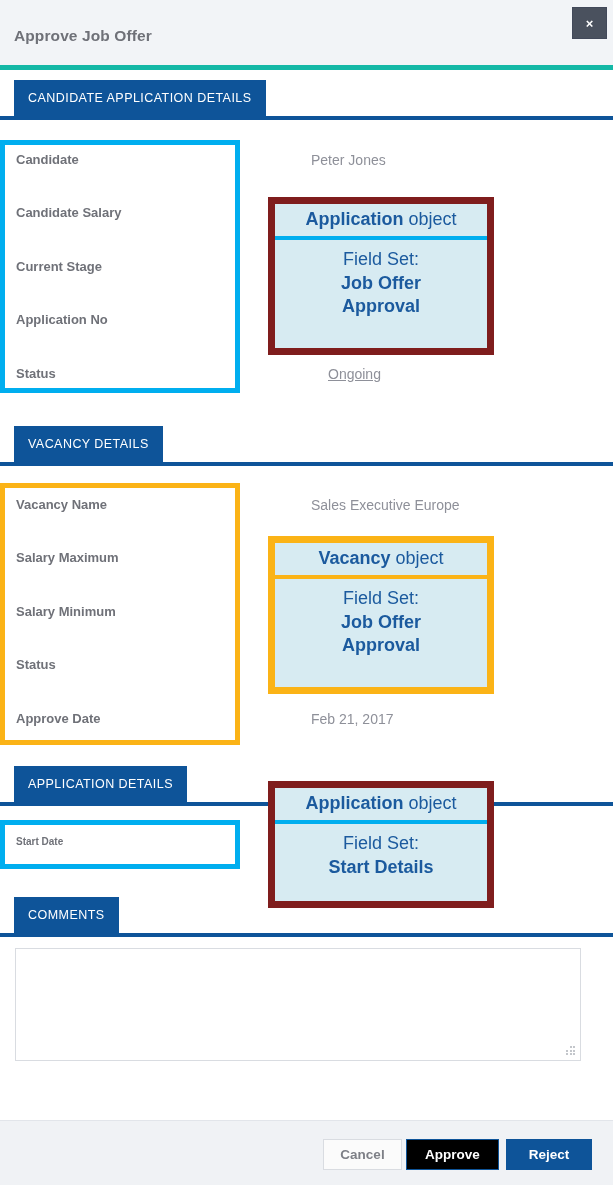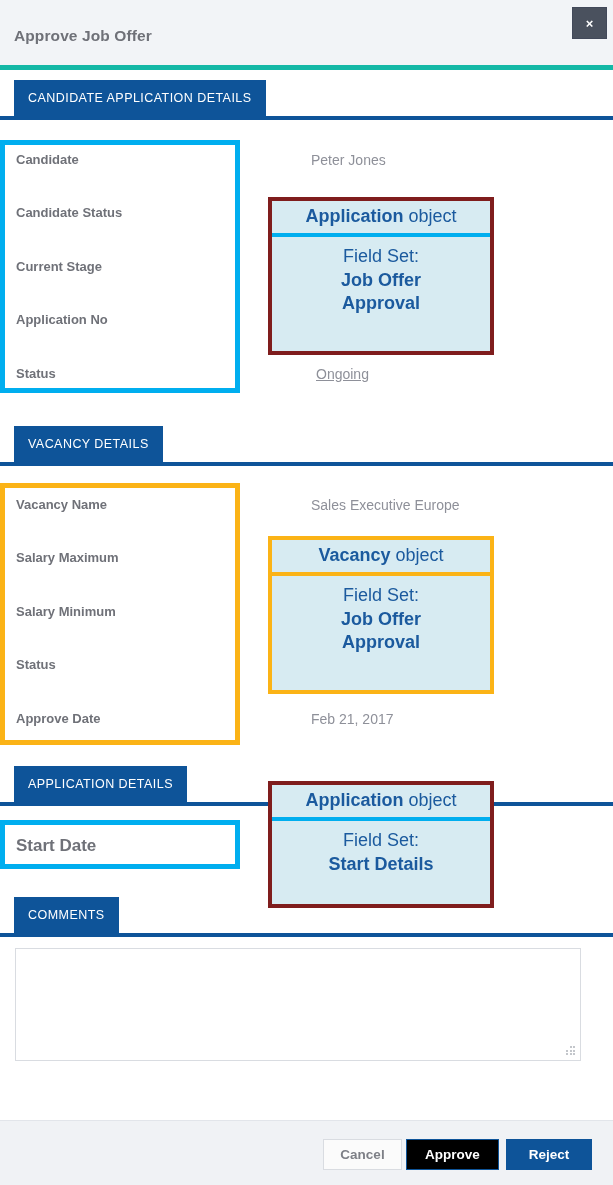--- a/index.html
+++ b/index.html
@@ -85,21 +85,21 @@
     font-size: 14px;
     font-weight: normal;
     color: #8e9099;
     white-space: nowrap;
   }
 
   
   .startdate-label {
     position: absolute;
     left: 16px; top: 836px;
-    font-size: 17px;
+    font-size: 10px;
     font-weight: bold;
     color: #6f7178;
   }
 
   
   .comments-box {
     position: absolute;
     left: 15px; top: 948px;
     width: 566px; height: 113px;
     border: 1px solid #d9dce1;
@@ -167,21 +167,21 @@
     border: 5px solid #00aeef;
     background: transparent;
     pointer-events: none;
   }
   .anno-group.orange { border-color: #fbb316; }
 
   
   .callout {
     position: absolute;
     background: #d7ebf2;
-    border: 4px solid #7f1d1d;
+    border: 7px solid #7f1d1d;
     text-align: center;
     pointer-events: none;
   }
   .callout.orange { border-color: #fbb316; }
 
   .callout-title {
     font-size: 18px;
     color: #1b5a9e;
     line-height: 1.05;
     padding: 6px 4px 7px;
@@ -210,31 +210,31 @@
 </div>
 
 <div class="section-head" style="top:80px;">
   <div class="section-tab">CANDIDATE APPLICATION DETAILS</div>
   <div class="section-rule"></div>
 </div>
 
 <div class="field-label" style="left:16px; top:152px;">Candidate</div>
 <div class="field-value" style="left:311px; top:152px;">Peter Jones</div>
 
-<div class="field-label" style="left:16px; top:205px;">Candidate Status</div>
+<div class="field-label" style="left:16px; top:205px;">Candidate Salary</div>
 <div class="field-value" style="left:311px; top:205px;"></div>
 
 <div class="field-label" style="left:16px; top:259px;">Current Stage</div>
 <div class="field-value" style="left:311px; top:259px;"></div>
 
 <div class="field-label" style="left:16px; top:312px;">Application No</div>
 <div class="field-value" style="left:311px; top:312px;"></div>
 
 <div class="field-label" style="left:16px; top:366px;">Status</div>
-<div class="field-value" style="left:316px; top:366px;text-decoration:underline;">Ongoing</div>
+<div class="field-value" style="left:328px; top:366px;text-decoration:underline;">Ongoing</div>
 
 <div class="section-head" style="top:426px;padding-left:46px;">
   <div class="section-tab">VACANCY DETAILS</div>
   <div class="section-rule"></div>
 </div>
 
 <div class="field-label" style="left:16px; top:497px;">Vacancy Name</div>
 <div class="field-value" style="left:311px; top:497px;">Sales Executive Europe</div>
 
 <div class="field-label" style="left:16px; top:550px;">Salary Maximum</div>

